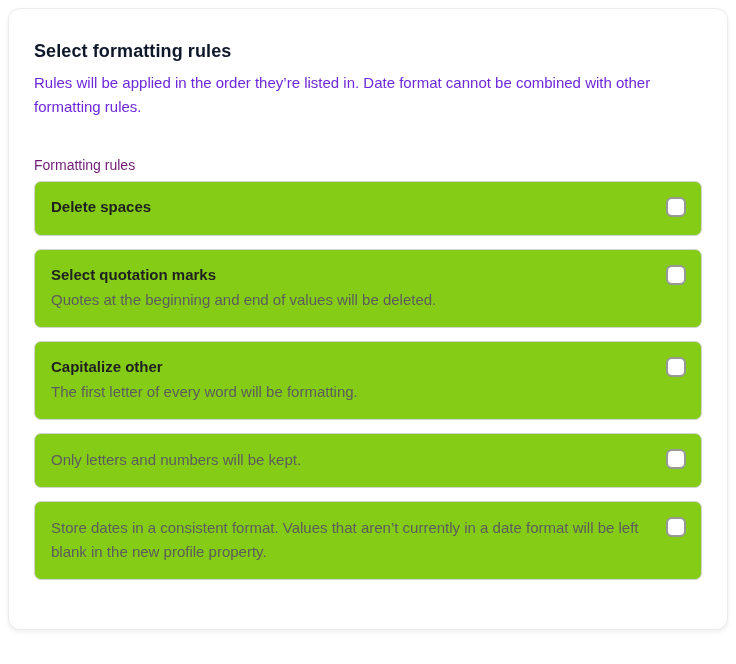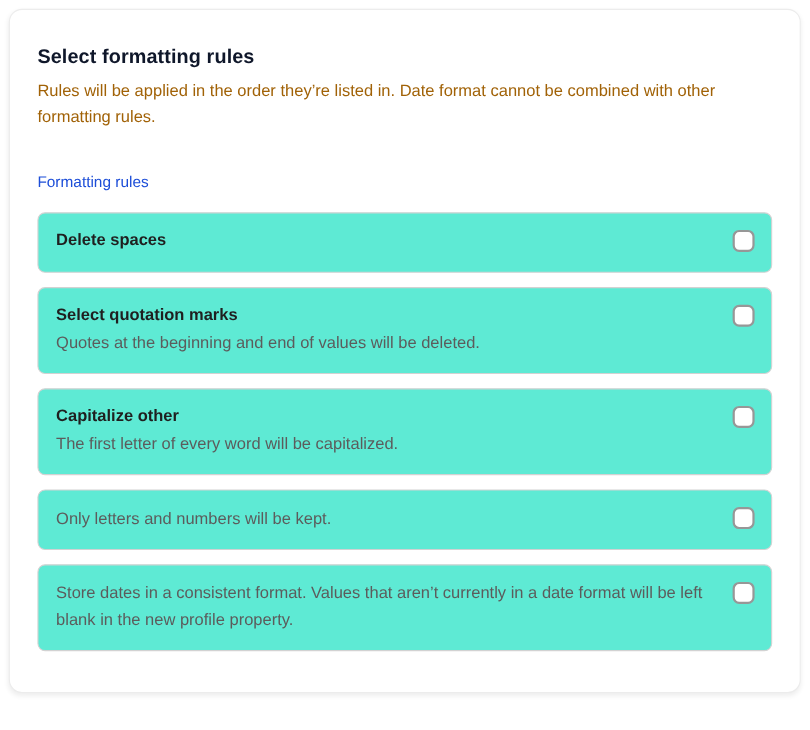--- a/index.html
+++ b/index.html
@@ -24,44 +24,44 @@
     font-size: 18px;
     font-weight: 700;
     color: #0f172a;
     letter-spacing: 0.1px;
     margin-bottom: 9px;
   }
 
   .panel-subtitle {
     font-size: 15px;
     line-height: 24px;
-    color: #a16207;
+    color: #6d28d9;
     margin-bottom: 38px;
     max-width: 670px;
   }
 
   .rules-label {
     font-size: 14px;
     font-weight: 400;
-    color: #1d4ed8;
-    margin-bottom: 20px;
+    color: #701a75;
+    margin-bottom: 8px;
   }
 
   .rules-list {
     display: flex;
     flex-direction: column;
     gap: 13px;
   }
 
   .rule-card {
     display: flex;
     align-items: flex-start;
     justify-content: space-between;
     gap: 12px;
-    background: #5eead4;
+    background: #84cc16;
     border: 1px solid #d2d2d2;
     border-radius: 7px;
     padding: 14px 15px 15px 16px;
     cursor: pointer;
   }
 
   .rule-text { flex: 1; }
 
   .rule-title {
     font-size: 15px;
@@ -114,21 +114,21 @@
       <div class="rule-text">
         <div class="rule-title">Select quotation marks</div>
         <div class="rule-desc">Quotes at the beginning and end of values will be deleted.</div>
       </div>
       <div class="checkbox" role="checkbox" aria-checked="false"></div>
     </div>
 
     <div class="rule-card">
       <div class="rule-text">
         <div class="rule-title">Capitalize other</div>
-        <div class="rule-desc">The first letter of every word will be capitalized.</div>
+        <div class="rule-desc">The first letter of every word will be formatting.</div>
       </div>
       <div class="checkbox" role="checkbox" aria-checked="false"></div>
     </div>
 
     <div class="rule-card">
       <div class="rule-text">
         <div class="rule-desc">Only letters and numbers will be kept.</div>
       </div>
       <div class="checkbox" role="checkbox" aria-checked="false"></div>
     </div>

